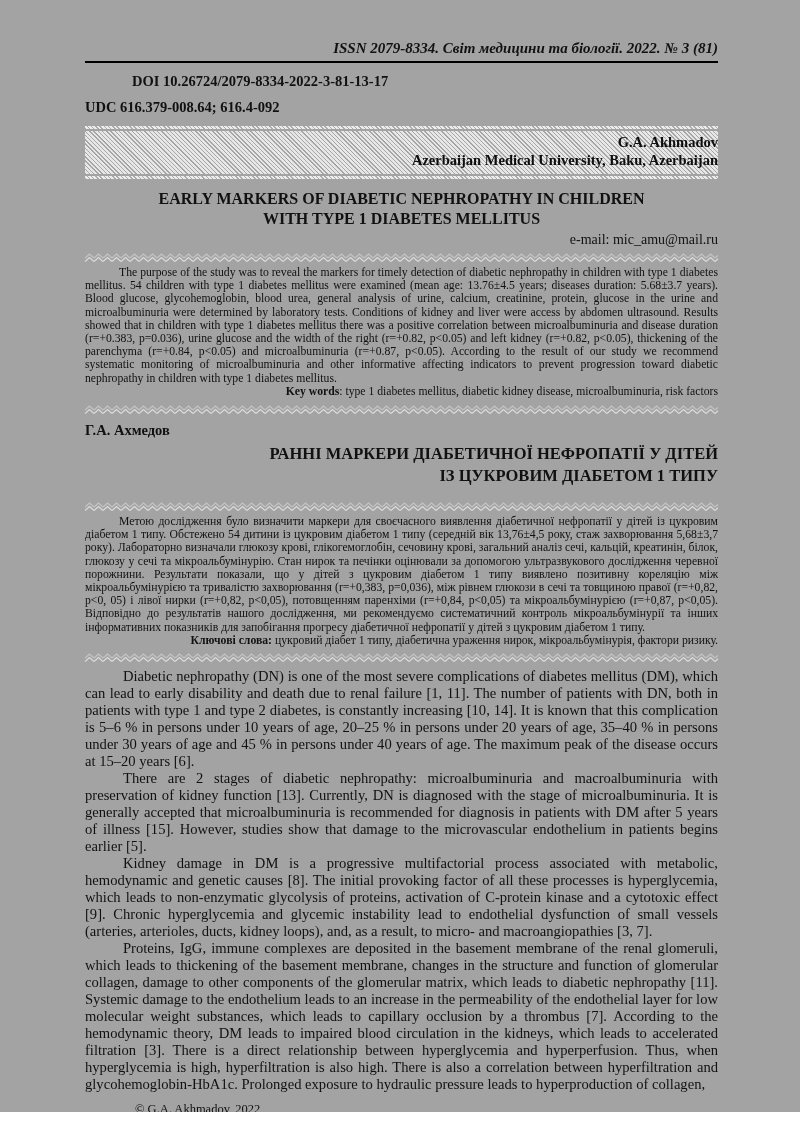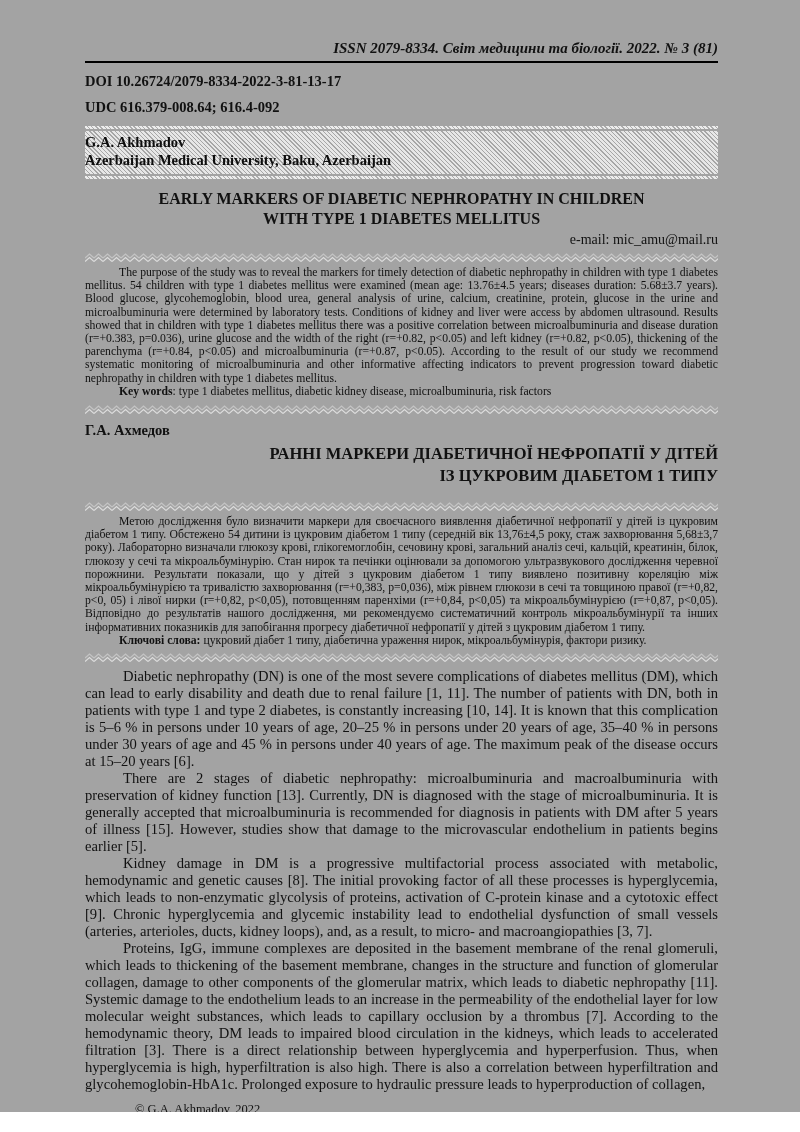--- a/index.html
+++ b/index.html
@@ -23,31 +23,31 @@
     font-size: 15px; line-height: 17px;
   }
   .header-rule {
     border-bottom: 2.5px solid #000;
     margin-top: 4px;
   }
   .doi-line, .udc-line {
     font-weight: bold;
     font-size: 14.5px; line-height: 18px; margin-top: 8px;
   }
-  .doi-line { margin-top: 9px; }
+  .doi-line { margin-top: 9px; margin-left: 47px; }
   
   .hatch-thin {
     height: 3px; margin-top: 10px;
     background: repeating-linear-gradient(45deg, #ababab 0 1px, #ececec 1px 3px);
   }
   .hatch-thin.below { margin-top: 2px; }
   .author-box {
     margin-top: 2px;
     padding: 3px 0 5px 0;
-    text-align: left;
+    text-align: right;
     font-weight: bold;
     font-size: 14.5px; line-height: 17.5px;
     background: repeating-linear-gradient(45deg, #a6a6a6 0 1px, #e7e7e7 1px 3px);
     color: #0d0d0d;
   }
   
   .article-title {
     margin: 10px 0 0 0;
     text-align: center;
     font-size: 16px; line-height: 19.5px;
@@ -64,21 +64,21 @@
   .zz-m2 { margin-top: 7px; }
   .zz-m3 { margin-top: 4px; }
   .zz-m4 { margin-top: 6px; }
   
   .abstract {
     margin: 4px 0 0 0;
     font-size: 11.7px; line-height: 13.2px;
     text-align: justify;
     text-indent: 34px;
   }
-  .abstract.keywords { margin-top: 0; text-align: left; }
+  .abstract.keywords { margin-top: 0; text-align: right; }
   .kw-label { font-weight: bold; }
   
   .ua-author {
     margin-top: 8px;
     font-weight: bold;
     font-size: 14.5px; line-height: 17px;
   }
   .ua-title {
     margin: 4px 0 16px 0;
     text-align: right;

